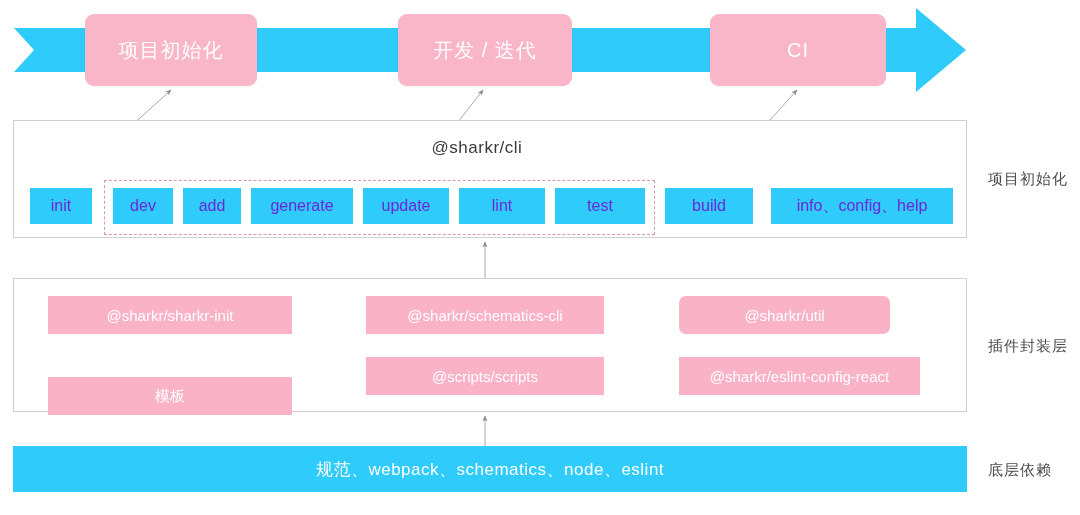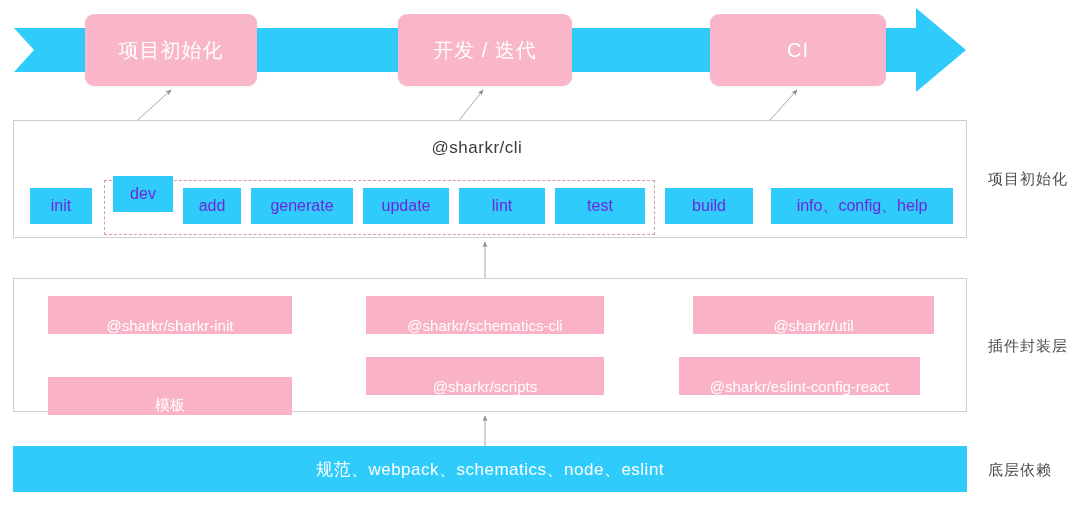--- a/index.html
+++ b/index.html
@@ -93,21 +93,21 @@
     background: transparent;
   }
 
   
   .plug {
     position: absolute;
     background: #fab3c6;
     color: #ffffff;
     font-size: 15px;
     display: flex;
-    align-items: flex-end;
+    align-items: center;
     justify-content: center;
     box-sizing: border-box;
     white-space: nowrap;
   }
 
   
   #dep-bar {
     position: absolute;
     background: #2ecbfb;
     color: #ffffff;
@@ -158,21 +158,21 @@
 
   <div class="panel" style="left:13px; top:120px; width:954px; height:118px;"></div>
 
   <div class="panel-title" style="left:0px; top:138px; width:954px; text-align:center;">@sharkr/cli</div>
 
   <div class="dashed-group" style="left:104px; top:180px; width:551px; height:55px;"></div>
 
   <div class="cmd" style="left:30px; top:188px; width:62px; height:36px;">
     <span>init</span>
   </div>
-  <div class="cmd" style="left:113px; top:176px; width:60px; height:36px;">
+  <div class="cmd" style="left:113px; top:188px; width:60px; height:36px;">
     <span>dev</span>
   </div>
   <div class="cmd" style="left:183px; top:188px; width:58px; height:36px;">
     <span>add</span>
   </div>
   <div class="cmd" style="left:251px; top:188px; width:102px; height:36px;">
     <span>generate</span>
   </div>
   <div class="cmd" style="left:363px; top:188px; width:86px; height:36px;">
     <span>update</span>
@@ -191,28 +191,28 @@
   </div>
 
   <div class="panel" style="left:13px; top:278px; width:954px; height:134px;"></div>
 
   <div class="plug" style="left:48px; top:296px; width:244px; height:38px;">
     <span>@sharkr/sharkr-init</span>
   </div>
   <div class="plug" style="left:366px; top:296px; width:238px; height:38px;">
     <span>@sharkr/schematics-cli</span>
   </div>
-  <div class="plug" style="left:693px; top:296px; width:241px; height:38px;">
+  <div class="plug" style="left:679px; top:296px; width:211px; height:38px;border-radius:7px;">
     <span>@sharkr/util</span>
   </div>
   <div class="plug" style="left:48px; top:377px; width:244px; height:38px;">
     <span>模板</span>
   </div>
   <div class="plug" style="left:366px; top:357px; width:238px; height:38px;">
-    <span>@sharkr/scripts</span>
+    <span>@scripts/scripts</span>
   </div>
   <div class="plug" style="left:679px; top:357px; width:241px; height:38px;">
     <span>@sharkr/eslint-config-react</span>
   </div>
 
   <div id="dep-bar" style="left:13px; top:446px; width:954px; height:46px;">
     <span>规范、webpack、schematics、node、eslint</span>
   </div>
 
   <div class="layer-label" style="left:988px; top:170px;">项目初始化</div>

